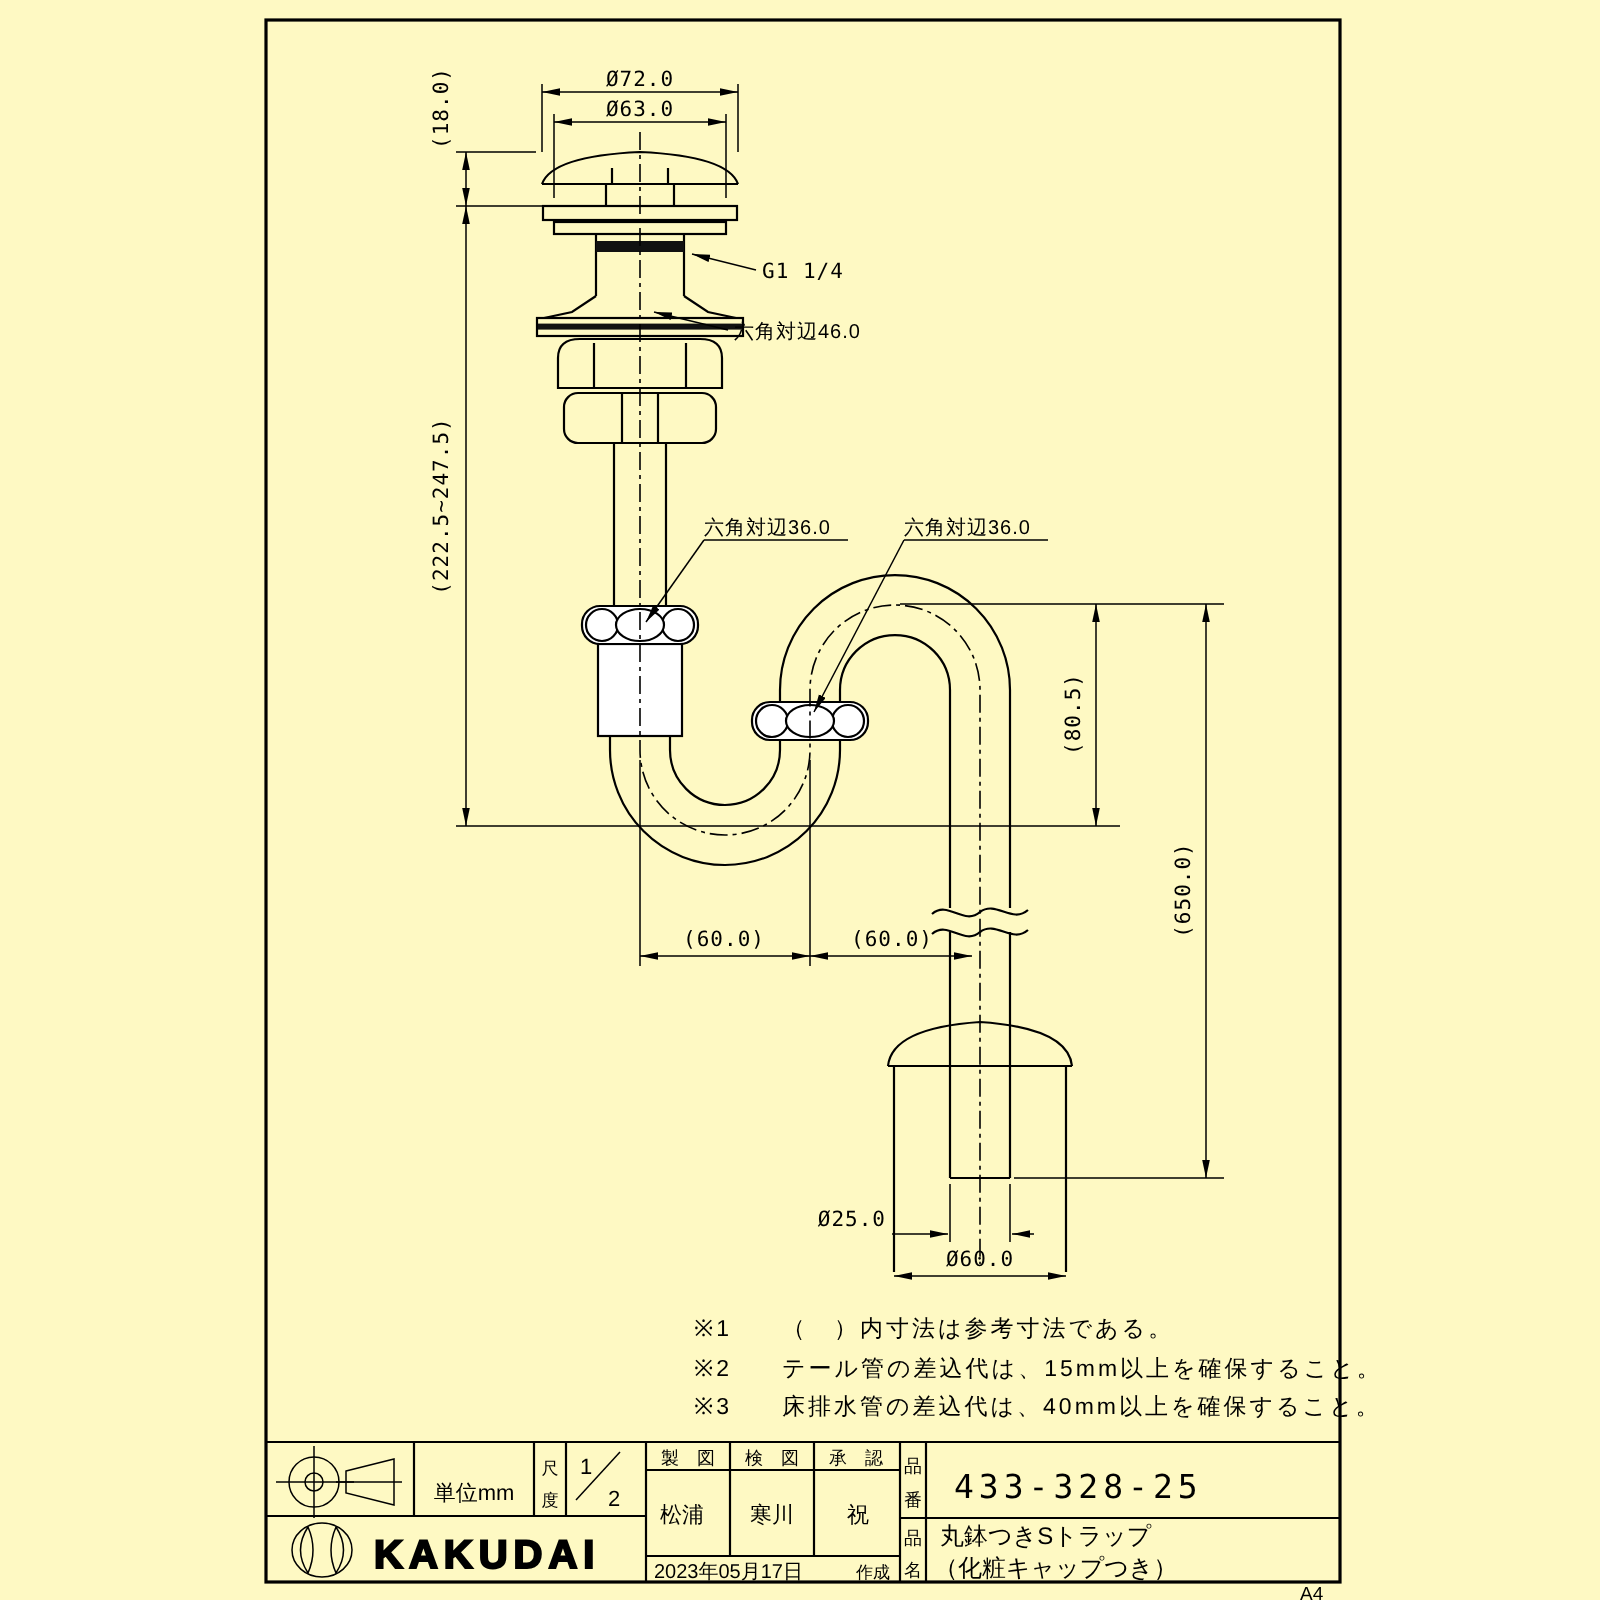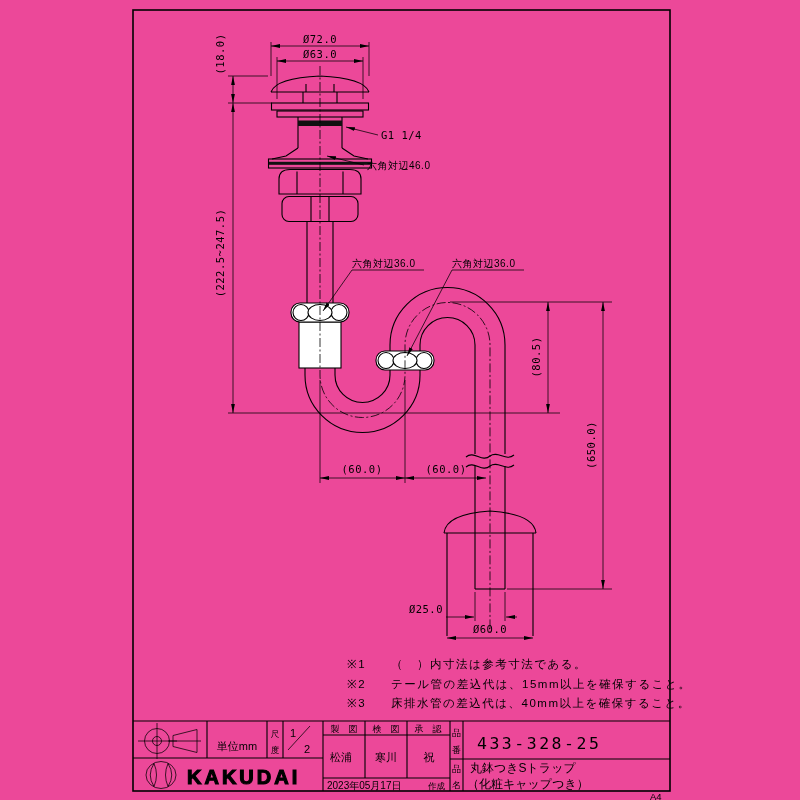--- a/index.html
+++ b/index.html
@@ -1,16 +1,16 @@
 <!DOCTYPE html>
 <html><head>
 <meta charset="utf-8">
 <style>
   html,body{margin:0;padding:0;background:#ffffff;}
-  .page{position:relative;width:800px;height:800px;background:#ec4899;overflow:hidden;
+  .page{position:relative;width:800px;height:800px;background:#fef9c3;overflow:hidden;
         font-family:"Liberation Sans",sans-serif;}
   svg{position:absolute;left:0;top:0;}
   svg text{fill:#000;}
   .t-dim{font-family:"DejaVu Sans Mono",monospace;font-size:10.5px;letter-spacing:0.5px;}
   .t-lead{font-family:"Liberation Sans",sans-serif;font-size:10px;letter-spacing:0.5px;}
   .t-note{font-family:"Liberation Sans",sans-serif;font-size:11.5px;letter-spacing:1.5px;}
   .t-tb{font-family:"Liberation Sans",sans-serif;}
   .ln{stroke:#000;stroke-width:1.1;fill:none;}
   .thin{stroke:#000;stroke-width:0.75;fill:none;}
   .cl{stroke:#000;stroke-width:0.8;fill:none;stroke-dasharray:9 2.5 2 2.5;}

